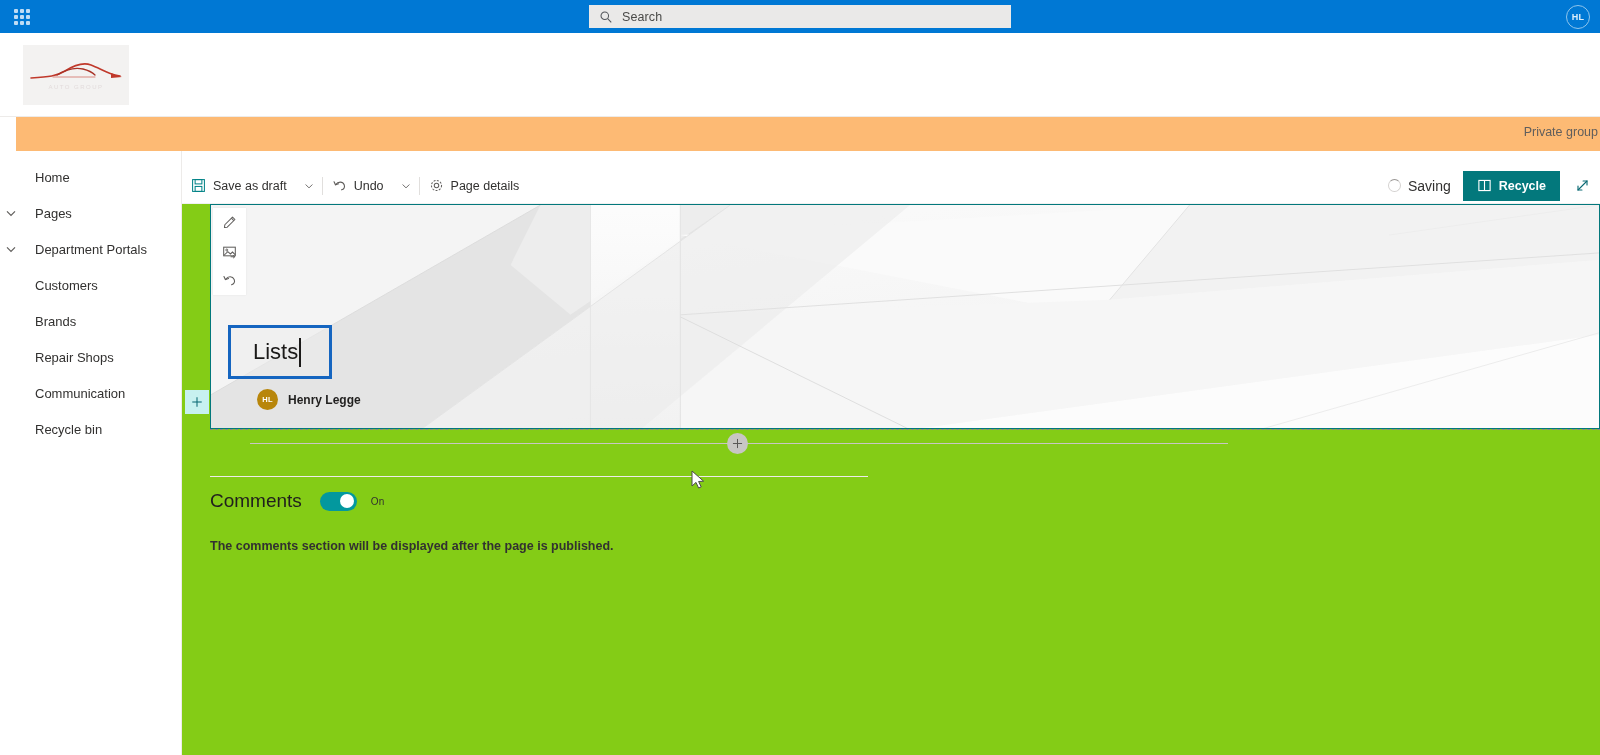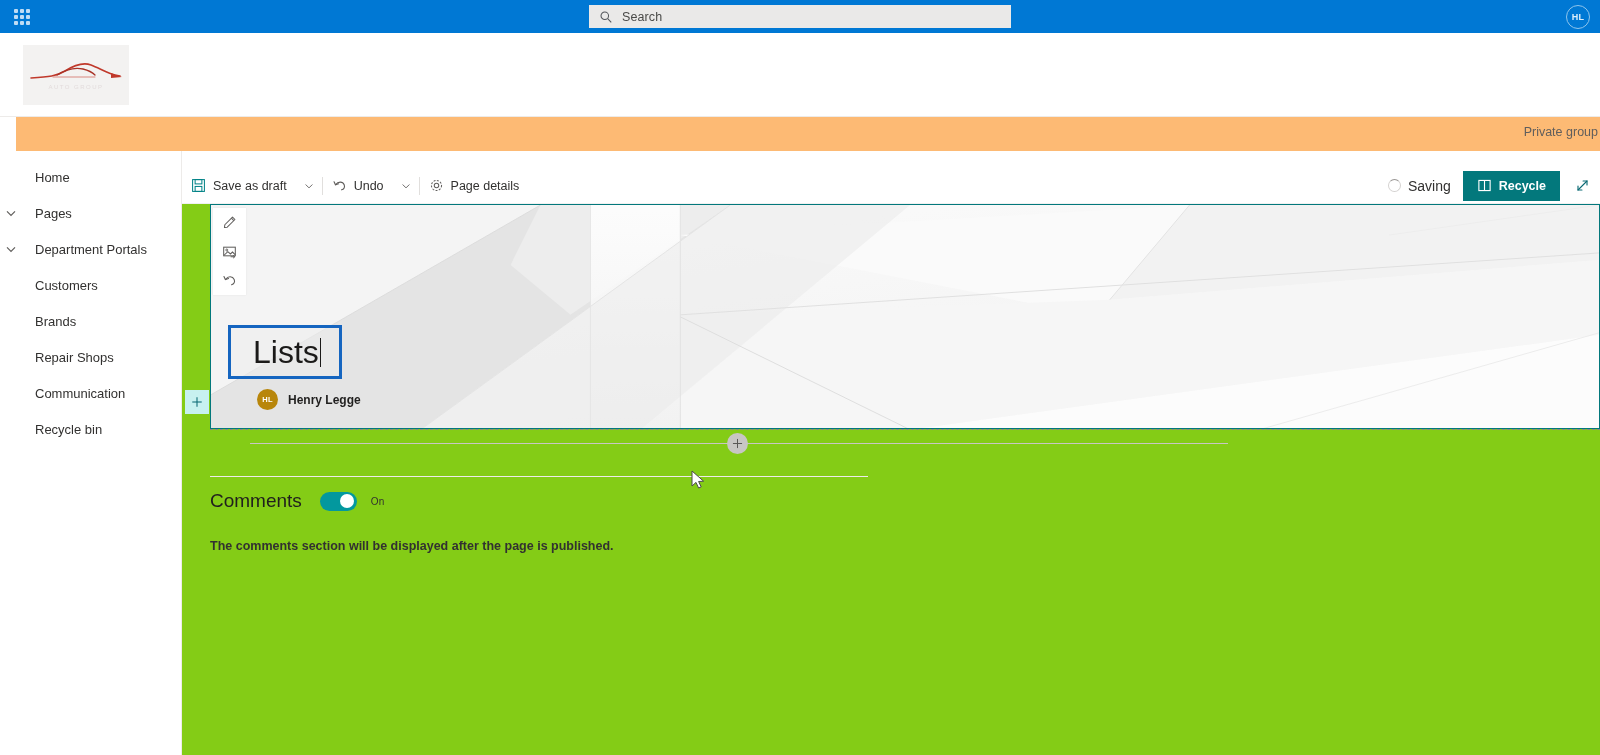--- a/index.html
+++ b/index.html
@@ -199,21 +199,21 @@
   .title-box {
     position: absolute; left: 17px; top: 120px;
     min-width: 104px; height: 54px;
     border: 3px solid #1565c0;
     background: rgba(236,236,236,.55);
     display: flex; align-items: center;
     padding: 0 18px 0 22px;
     z-index: 6;
   }
   .title-text {
-    font-size: 32px; color: #1b1a19;
+    font-size: 22px; color: #1b1a19;
     line-height: 1;
     font-weight: 400;
   }
   .caret-bar {
     display: inline-block;
     width: 1.5px; height: 29px;
     background: #1b1a19;
     margin-left: 1px;
     vertical-align: middle;
   }

